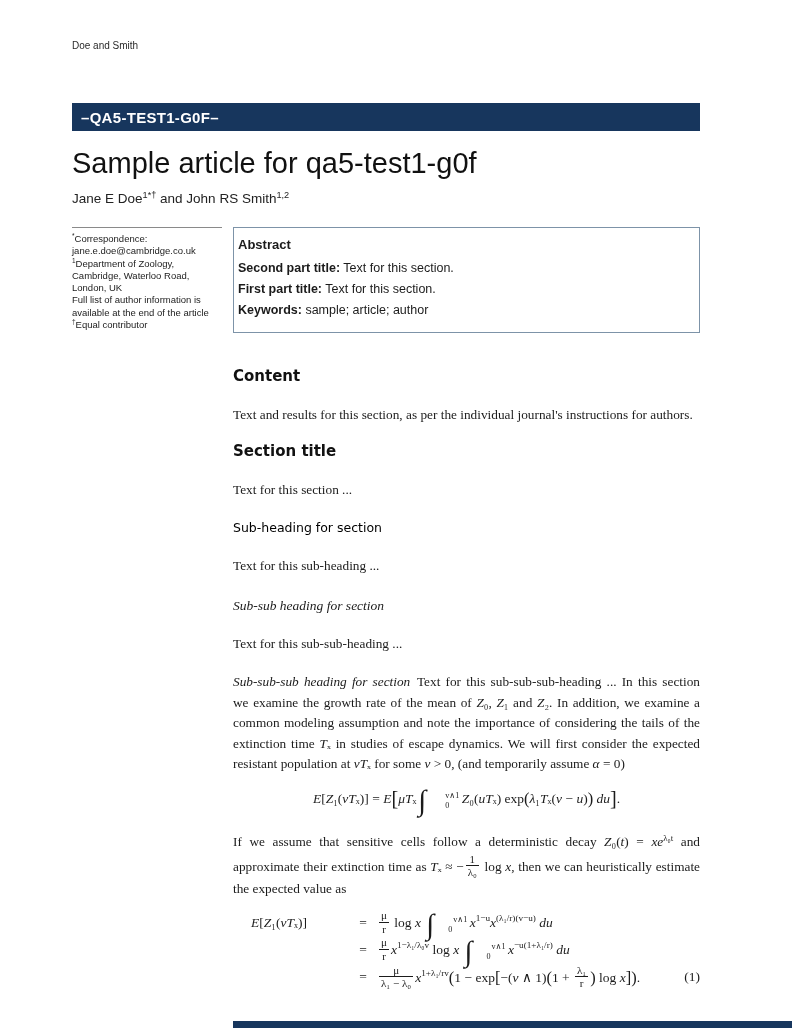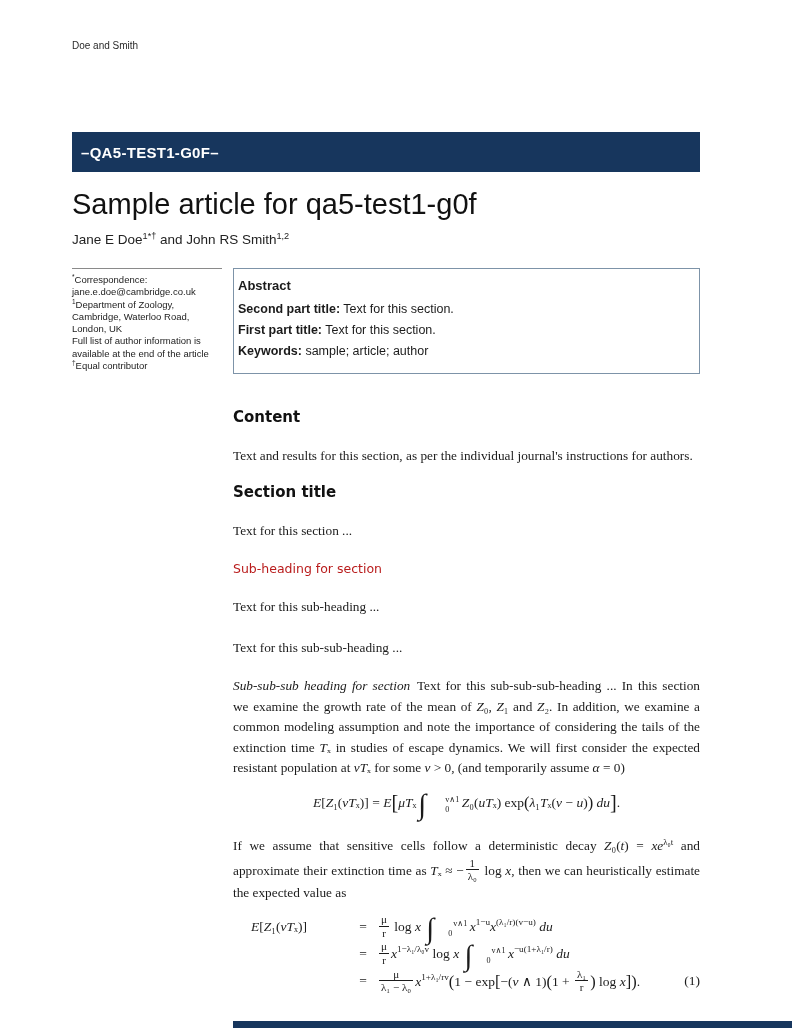--- a/index.html
+++ b/index.html
@@ -2,39 +2,39 @@
 <html><head>
 <meta charset="utf-8">
 <style>
   html,body{margin:0;padding:0;background:#ffffff;}
   .page{position:relative;width:794px;height:1028px;background:#ffffff;overflow:hidden;
         color:#1b1b1b;-webkit-font-smoothing:antialiased;}
   .wrap{padding:40px 94px 0 72px;}
 
   
   .running-head{font:10px/12px "Liberation Sans",sans-serif;color:#2a2a2a;}
-  .banner{margin-top:80px;height:40px;background:#17365d;color:#ffffff;
+  .banner{margin-top:51px;height:28px;background:#17365d;color:#ffffff;
           display:flex;align-items:center;padding-left:9px;box-sizing:border-box;
           font:bold 15px/15px "Liberation Sans",sans-serif;letter-spacing:.3px;}
   .article-title{margin-top:14px;font:400 29px/36px "Liberation Sans",sans-serif;color:#111;}
   .authors{margin-top:9px;font:500 13.5px/17px "Liberation Sans",sans-serif;color:#222;}
 
   
   .author-row{margin-top:20px;display:flex;align-items:flex-start;}
   .side-col{width:150px;flex:0 0 150px;font:9.5px/12.3px "Liberation Sans",sans-serif;color:#222;}
   .side-rule{border-top:1px solid #8a8a8a;margin-bottom:5px;}
   .abstract-box{flex:1;margin-left:11px;border:1px solid #7d93a8;padding:9px 14px 11px 4px;
                 font:12.5px/21px "Liberation Sans",sans-serif;color:#1b1b1b;}
   .abstract-heading{font:bold 13px/16px "Liberation Sans",sans-serif;margin-bottom:5px;}
 
   
   .main-col{margin-left:161px;width:467px;margin-top:34px;
             font-family:"Liberation Serif","DejaVu Serif",serif;}
   .h-big{font:bold 15px/18px "DejaVu Sans","Liberation Sans",sans-serif;color:#111;}
-  .h-sub{font:12.5px/16px "DejaVu Sans","Liberation Sans",sans-serif;color:#b91c1c;margin-top:20px;}
+  .h-sub{font:12.5px/16px "DejaVu Sans","Liberation Sans",sans-serif;color:#000000;margin-top:20px;}
   .h-subsub{font:italic 13.5px/17px "Liberation Serif","DejaVu Serif",serif;margin-top:20px;}
   .para{font:13.3px/20.5px "Liberation Serif","DejaVu Serif",serif;text-align:justify;
         margin-top:20px;color:#1b1b1b;}
   .gap16{margin-top:16px;} .gap18{margin-top:18px;}
 
   
   .math{font-family:"Liberation Serif","DejaVu Serif",serif;font-size:13.5px;}
   .display-eq{margin:12px 0 10px 0;text-align:center;white-space:nowrap;}
   .i{font-style:italic}
   .b{font-weight:700}
@@ -98,20 +98,21 @@
     <div class="main-col">
       <div class="h-big">Content</div>
       <div class="para">Text and results for this section, as per the individual journal's instructions for authors.</div>
 
       <div class="h-big gap16">Section title</div>
       <div class="para">Text for this section ...</div>
 
       <div class="h-sub">Sub-heading for section</div>
       <div class="para">Text for this sub-heading ...</div>
 
+      <div class="h-subsub">Sub-sub heading for section</div>
       <div class="para">Text for this sub-sub-heading ...</div>
 
       <div class="para gap18"><span class="i">Sub-sub-sub heading for section</span><span> Text for this sub-sub-sub-heading ... In this section we examine the growth rate of the mean of </span><span class="i">Z</span><span>₀, </span><span class="i">Z</span><span>₁ and </span><span class="i">Z</span><span>₂. In addition, we examine a common modeling assumption and note the importance of considering the tails of the extinction time </span><span class="i">T</span><span>ₓ</span><span> in studies of escape dynamics. We will first consider the expected resistant population at </span><span class="i">vT</span><span>ₓ</span><span> for some </span><span class="i">v</span><span> &gt; 0, (and temporarily assume </span><span class="i">α</span><span> = 0)</span></div>
 
       <div class="display-eq math"><span class="i">E</span><span>[</span><span class="i">Z</span><span>₁(</span><span class="i">vT</span><span>ₓ</span><span>)] = </span><span class="i">E</span><span class="big">[</span><span class="i">μT</span><span>ₓ</span><span class="intw">
             <span class="intg">∫</span>
             <span class="intl">
               <span class="isup">v∧1</span>
               <span class="isub">0</span>
             </span>

